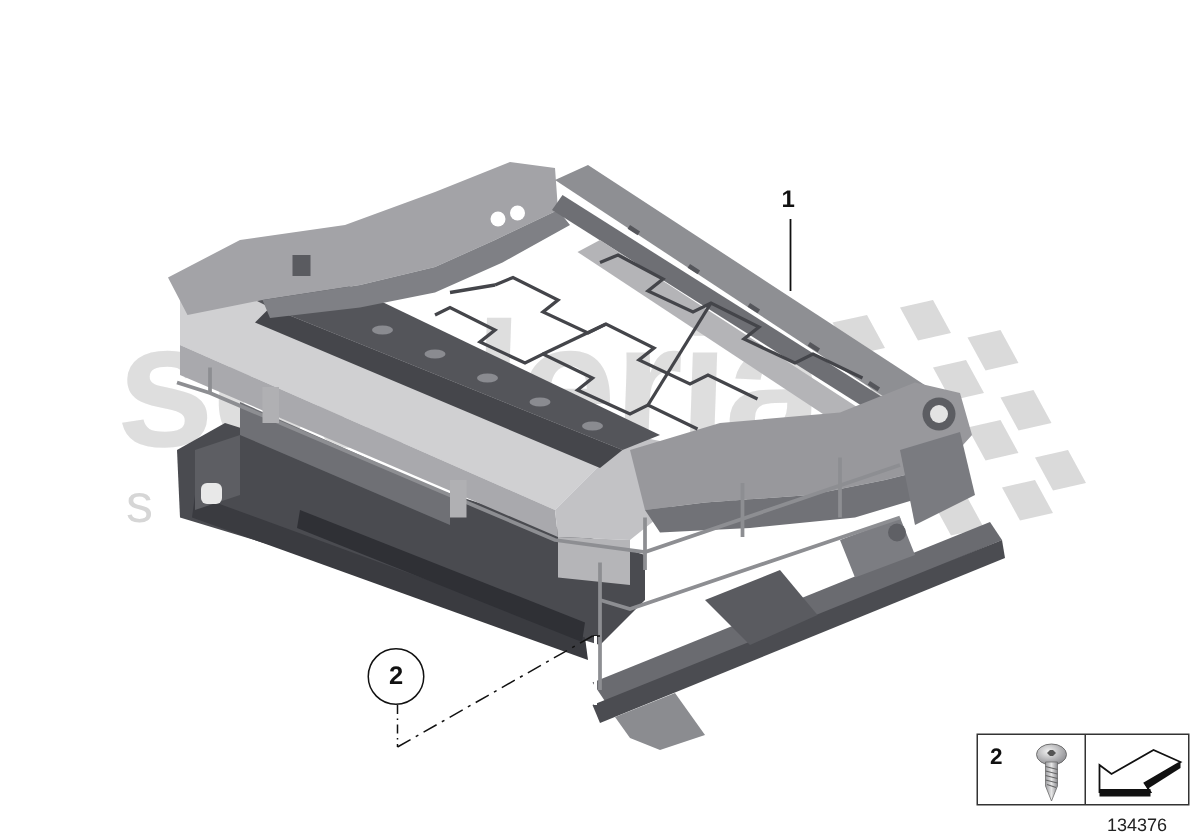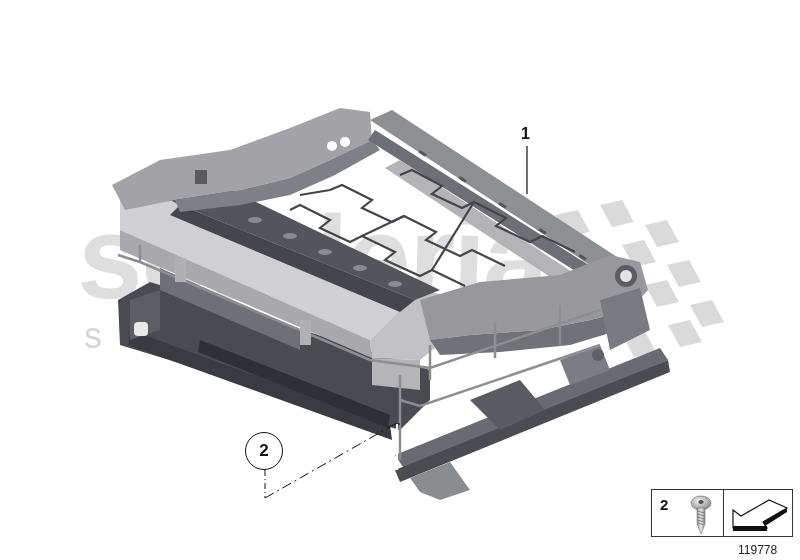--- a/index.html
+++ b/index.html
@@ -209,14 +209,14 @@
     </div>
     <div class="legend-cell-right">
       <svg width="62" height="40" viewBox="0 0 62 40" style="position:absolute;left:5px;top:4px">
         <polygon points="4,16 12,22 40,6 58,14 34,28 38,34 4,34" fill="#ffffff" stroke="#111" stroke-width="1.2"></polygon>
         <polygon points="34,28 58,14 58,18 36,32" fill="#111"></polygon>
         <rect x="4" y="32" width="34" height="5" fill="#111"></rect>
       </svg>
     </div>
   </div>
 
-  <div class="diagram-id">119778</div>
+  <div class="diagram-id">134376</div>
 </div>
 
 </body></html>

